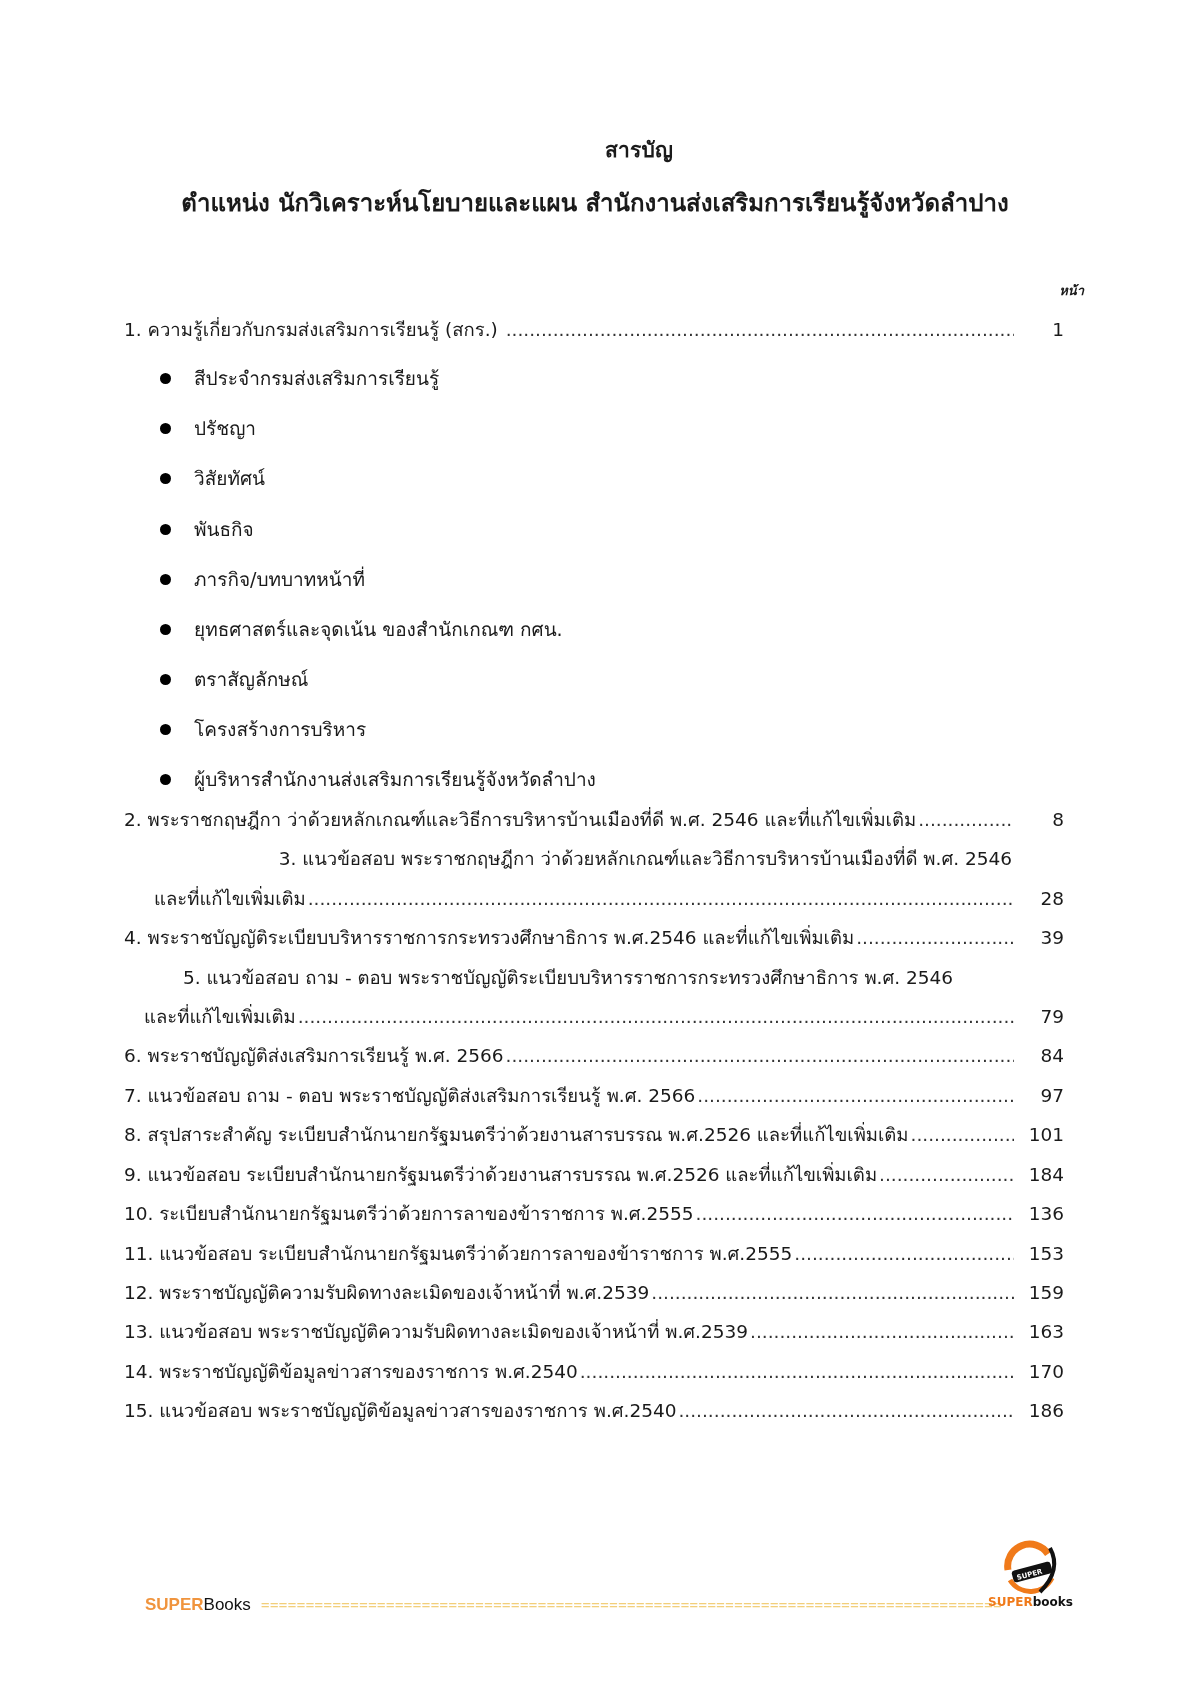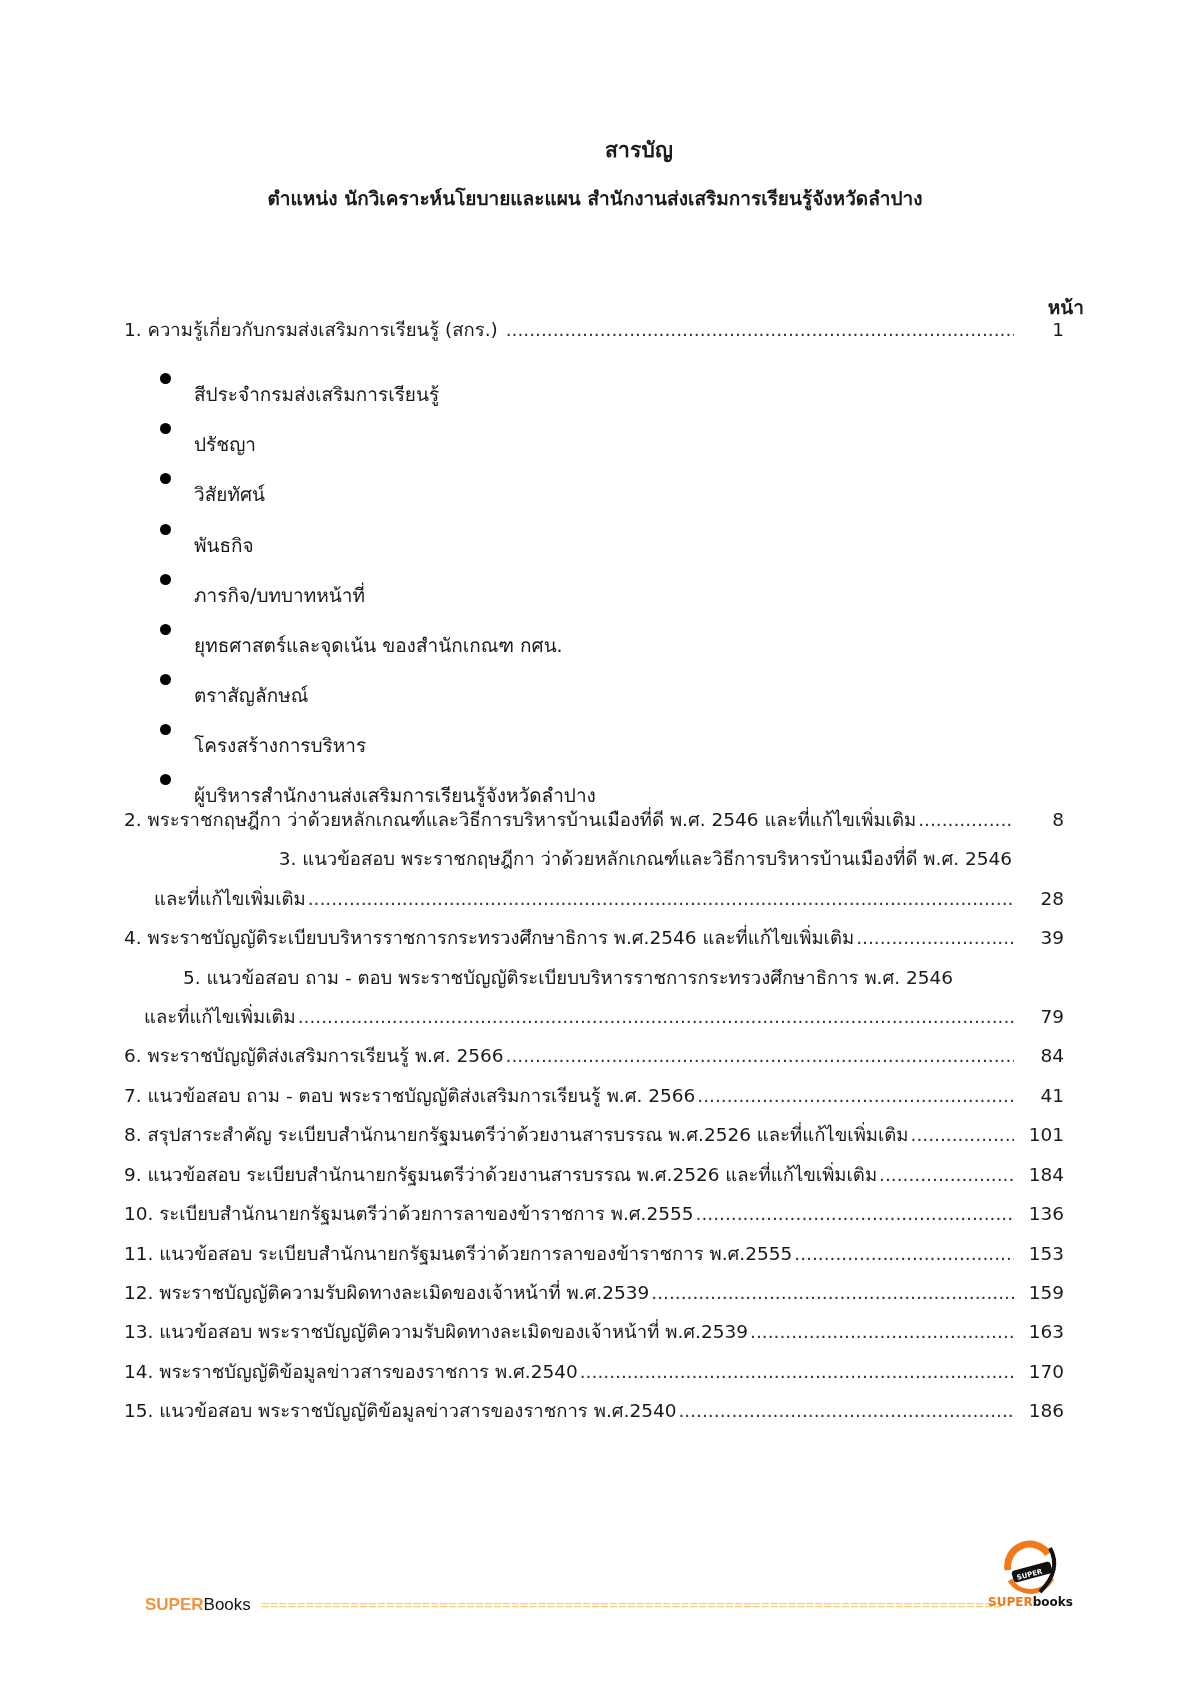--- a/index.html
+++ b/index.html
@@ -7,25 +7,25 @@
     width: 1190px; height: 1683px; position: relative; overflow: hidden;
     font-family: "DejaVu Sans", "Liberation Sans", sans-serif;
     color: #1a1a1a;
   }
   .title {
     position: absolute; left: 0; width: 1190px; top: 133px;
     text-align: center; font-size: 21px; font-weight: bold; letter-spacing: 0.2px; padding-left: 44px;
   }
   .subtitle {
     position: absolute; left: 0; width: 1190px; top: 183px;
-    text-align: center; font-size: 19px; font-weight: bold;
+    text-align: center; font-size: 24px; font-weight: bold;
   }
   .page-head {
-    position: absolute; right: 106px; top: 292px;
-    font-size: 19px; font-weight: bold;
+    position: absolute; right: 106px; top: 280px;
+    font-size: 13px; font-weight: bold; font-style: italic;
   }
   .toc-row {
     position: absolute; left: 124px; width: 960px; height: 30px;
     font-size: 18.5px; line-height: 30px; white-space: nowrap;
   }
   .toc-row .txt {
     position: absolute; left: 0; top: 0; width: 890px; overflow: hidden;
   }
   .toc-row .txt.indent { left: 30px; width: 860px; }
   .toc-row .txt.indent2 { left: 20px; width: 870px; }
@@ -37,21 +37,21 @@
     position: absolute; right: 20px; top: 0; text-align: right; width: 60px;
   }
   .bullet-row {
     position: absolute; left: 160px; height: 30px; font-size: 19px; line-height: 30px;
     white-space: nowrap;
   }
   .bullet-row .dot {
     position: absolute; left: 0; top: 10px; width: 11px; height: 11px;
     border-radius: 50%; background: #000;
   }
-  .bullet-row .blabel { position: absolute; left: 34px; top: 16px; }
+  .bullet-row .blabel { position: absolute; left: 34px; top: 0; }
   .footer {
     position: absolute; left: 145px; top: 1591px; height: 26px; width: 930px;
     font-size: 17px; line-height: 26px; white-space: nowrap;
   }
   .footer .brand-super { color: #f0943d; font-weight: bold; font-family: "Liberation Sans", sans-serif; }
   .footer .brand-books { color: #111; font-family: "Liberation Sans", sans-serif; }
   .footer .rule {
     position: absolute; left: 116px; top: 1px; width: 740px; overflow: hidden;
     color: #f2cf7a; letter-spacing: 0.5px; font-family: "DejaVu Sans Mono", monospace; font-size: 14px;
   }
@@ -139,21 +139,21 @@
   <div class="txt indent2"><span class="label">และที่แก้ไขเพิ่มเติม</span><span class="dots">.....................................................................................................................................................................................................................................................</span></div>
   <span class="pg">79</span>
 </div>
 
 <div class="toc-row" style="top:1041px;">
   <div class="txt"><span class="label">6. พระราชบัญญัติส่งเสริมการเรียนรู้ พ.ศ. 2566</span><span class="dots">.....................................................................................................................................................................................................................................................</span></div>
   <span class="pg">84</span>
 </div>
 <div class="toc-row" style="top:1081px;">
   <div class="txt"><span class="label">7. แนวข้อสอบ ถาม - ตอบ พระราชบัญญัติส่งเสริมการเรียนรู้ พ.ศ. 2566</span><span class="dots">.....................................................................................................................................................................................................................................................</span></div>
-  <span class="pg">41</span>
+  <span class="pg">97</span>
 </div>
 <div class="toc-row" style="top:1120px;">
   <div class="txt"><span class="label">8. สรุปสาระสำคัญ ระเบียบสำนักนายกรัฐมนตรีว่าด้วยงานสารบรรณ พ.ศ.2526 และที่แก้ไขเพิ่มเติม</span><span class="dots">.....................................................................................................................................................................................................................................................</span></div>
   <span class="pg">101</span>
 </div>
 <div class="toc-row" style="top:1160px;">
   <div class="txt"><span class="label">9. แนวข้อสอบ ระเบียบสำนักนายกรัฐมนตรีว่าด้วยงานสารบรรณ พ.ศ.2526 และที่แก้ไขเพิ่มเติม</span><span class="dots">.....................................................................................................................................................................................................................................................</span></div>
   <span class="pg">184</span>
 </div>
 <div class="toc-row" style="top:1199px;">

